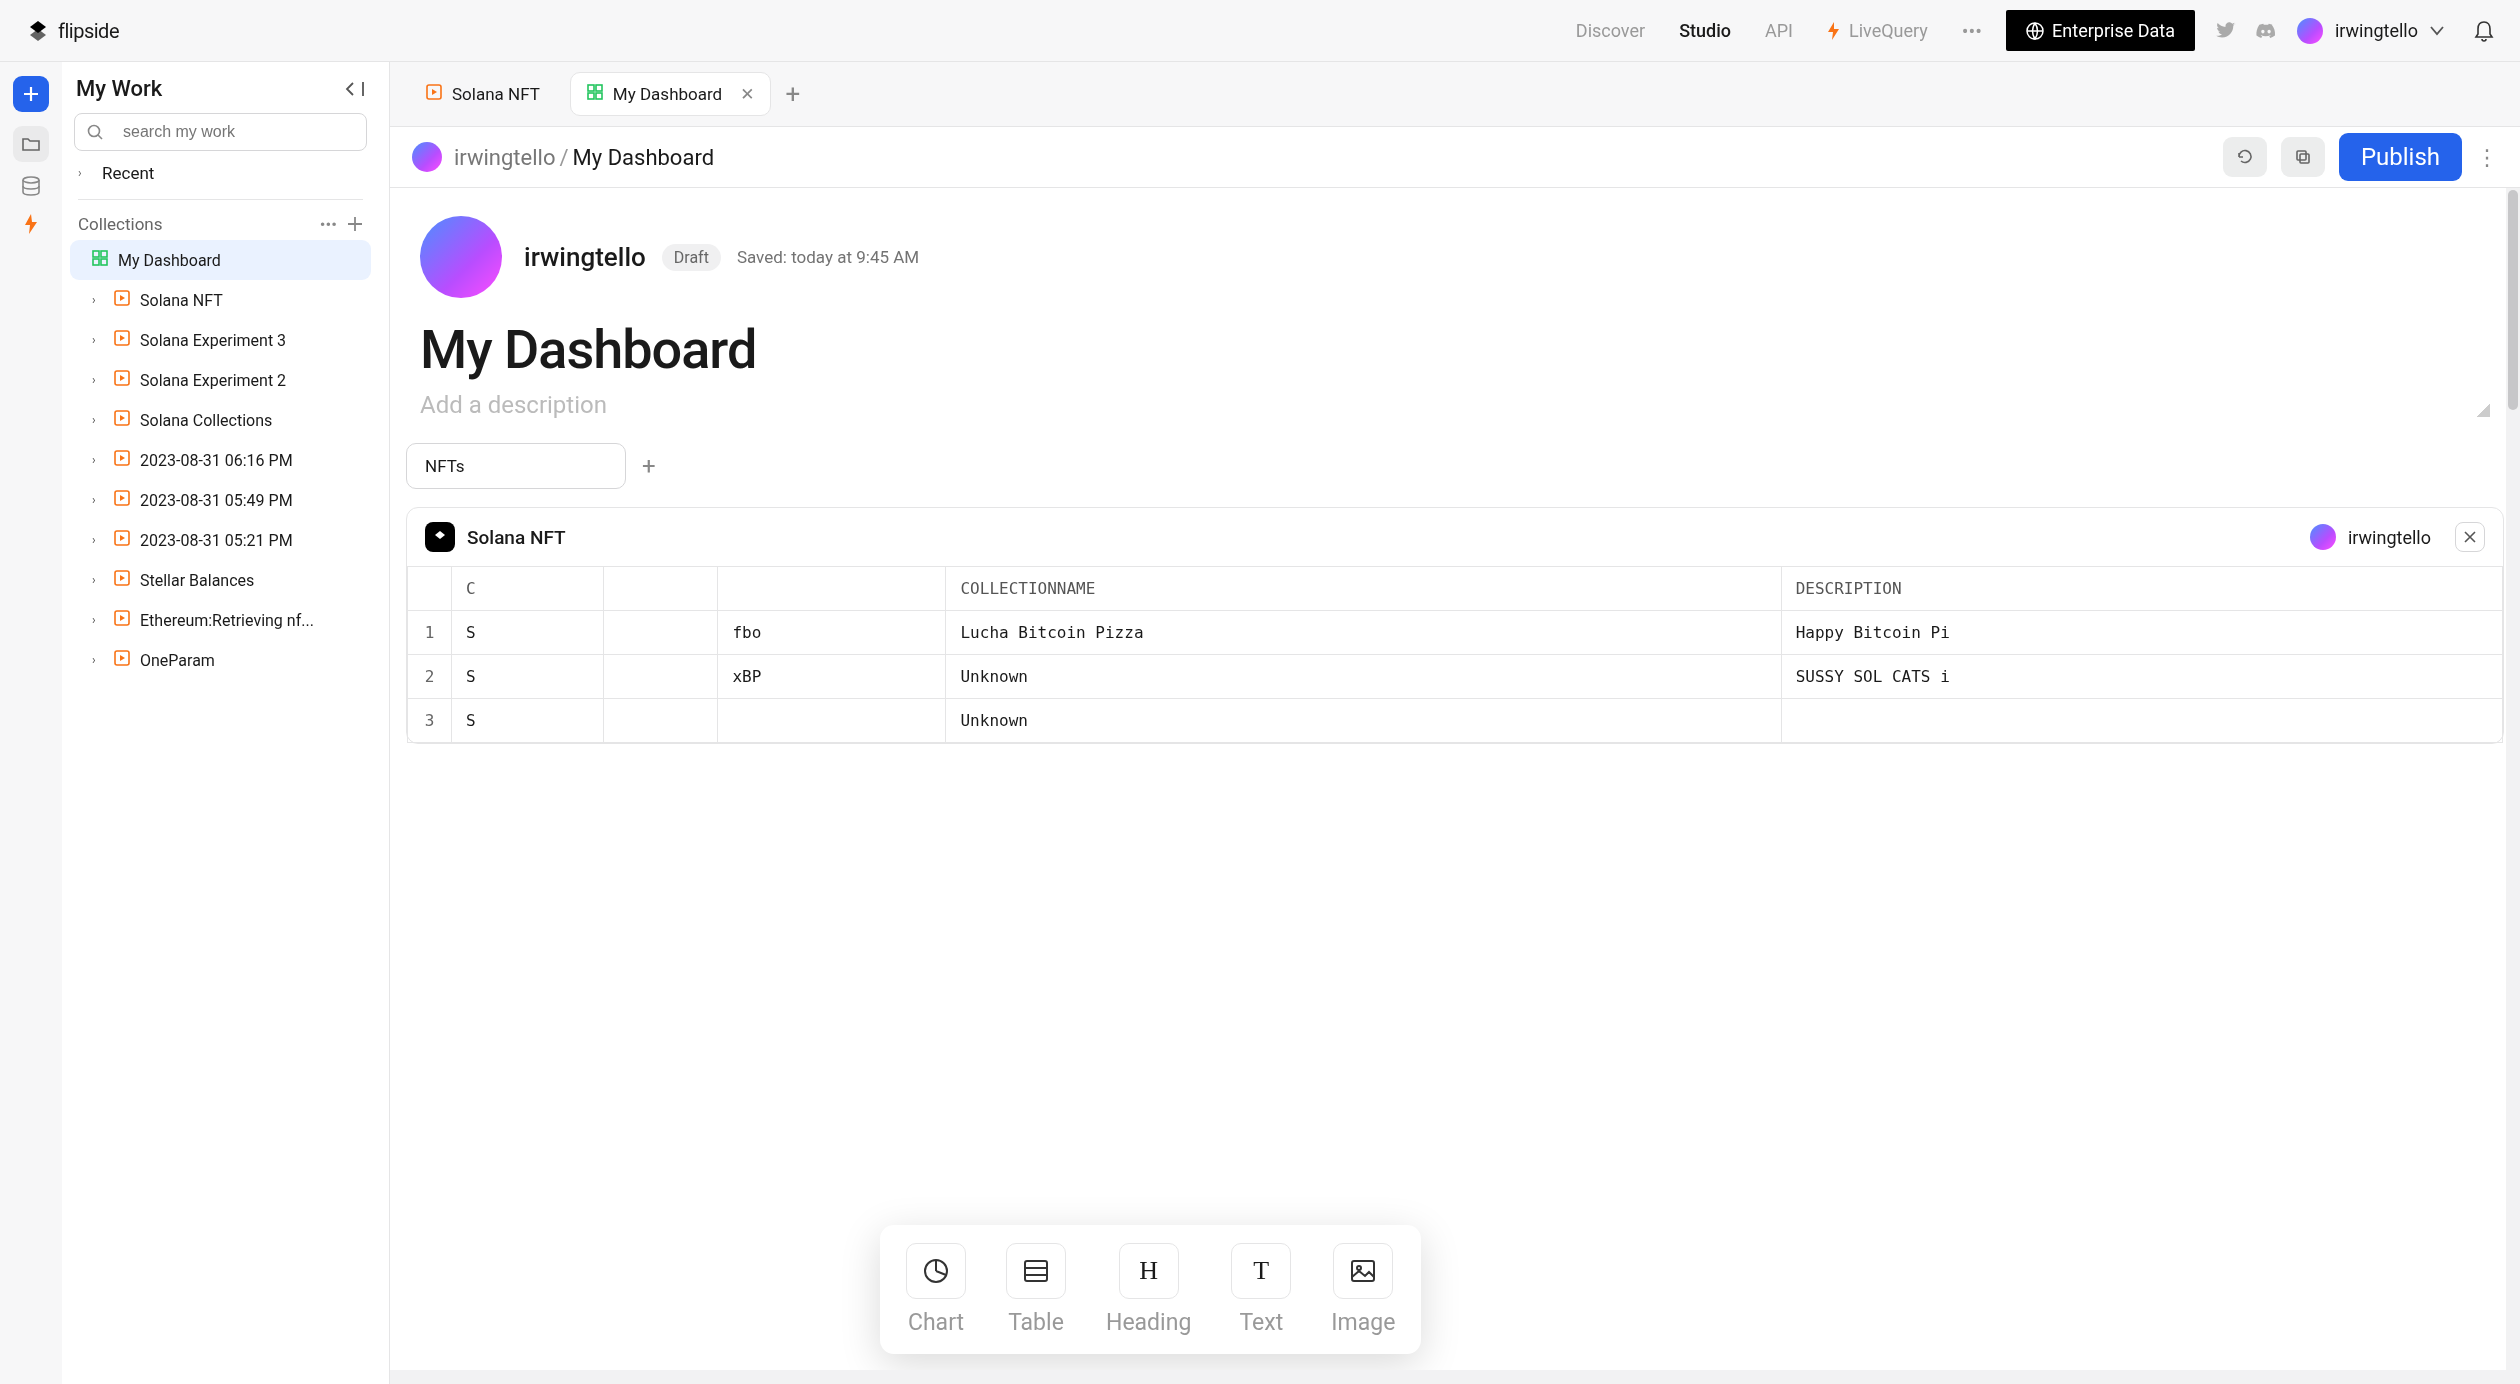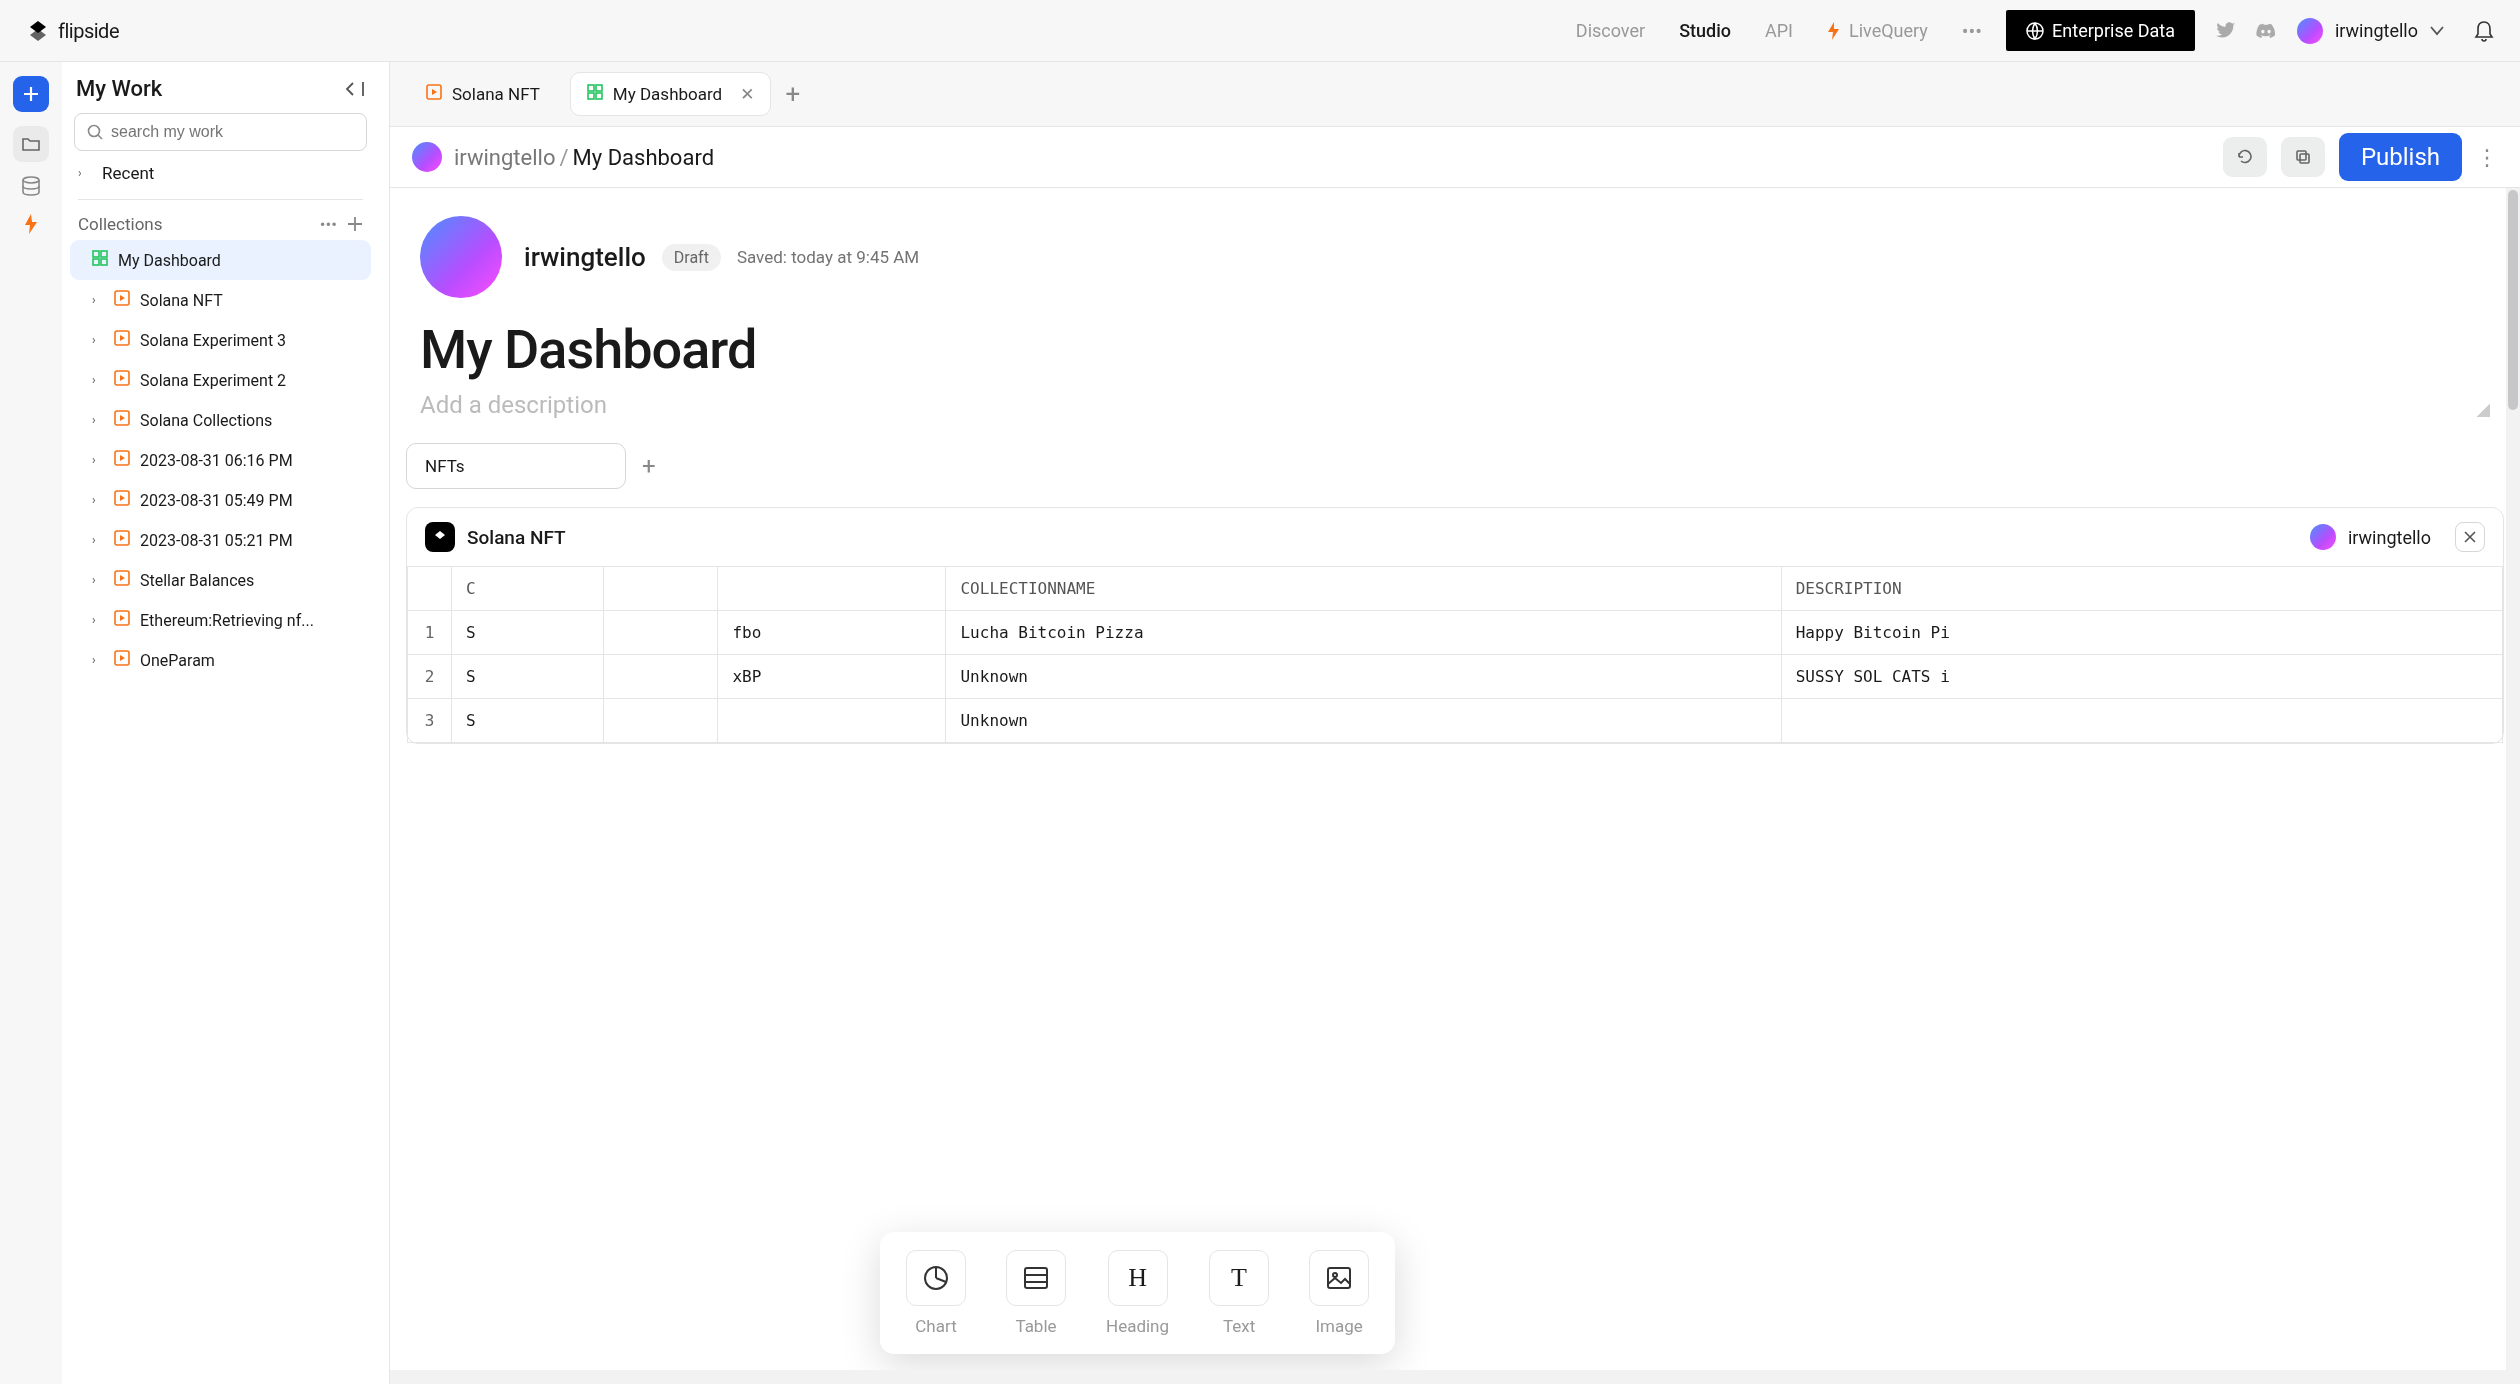--- a/index.html
+++ b/index.html
@@ -30,21 +30,21 @@
 .rail-btn.primary { background: #2563eb; color: #fff; }
 .rail-btn.muted { background: #eaeaeb; color: #666; }
 .rail-icon { color: #999; }
 .rail-icon.orange { color: #f97316; }
 
 
 .sidebar { width: 328px; background: #fff; border-right: 1px solid #e5e5e6; display: flex; flex-direction: column; padding: 14px 18px 0 8px; overflow-y: auto; }
 .sidebar-header { display: flex; align-items: center; justify-content: space-between; padding: 0 6px 12px; }
 .sidebar-title { font-size: 22px; font-weight: 500; }
 .collapse-icon { cursor: pointer; color: #555; }
-.search-box { display: flex; align-items: center; gap: 8px; height: 38px; padding: 0 12px; border: 1px solid #d6d6d8; border-radius: 8px; margin: 0 4px; }
+.search-box { display: flex; align-items: center; gap: 20px; height: 38px; padding: 0 12px; border: 1px solid #d6d6d8; border-radius: 8px; margin: 0 4px; }
 .search-box input { border: none; outline: none; font-size: 16px; flex: 1; background: transparent; }
 .section-row { display: flex; align-items: center; gap: 12px; padding: 12px 8px; font-size: 17px; cursor: pointer; }
 .chev { color: #666; font-size: 12px; width: 12px; display: inline-block; }
 .hr { height: 1px; background: #e5e5e6; margin: 4px 8px 10px; }
 .collections-header { display: flex; align-items: flex-start; justify-content: space-between; padding: 4px 8px 6px; color: #666; font-size: 17px; }
 .collections-header .right { display: flex; align-items: center; gap: 10px; color: #888; }
 .tree-item { display: flex; align-items: center; gap: 10px; padding: 10px 12px 10px 22px; border-radius: 9px; font-size: 16px; cursor: pointer; white-space: nowrap; overflow: hidden; text-overflow: ellipsis; }
 .tree-item.active { background: #eaf2ff; }
 .tree-item .chev { color: #555; }
 
@@ -90,21 +90,21 @@
 
 .data-table { width: 100%; border-collapse: collapse; font-family: ui-monospace, Menlo, monospace; font-size: 16px; }
 .data-table th, .data-table td { border: 1px solid #e5e5e6; padding: 12px 14px; text-align: left; white-space: nowrap; overflow: hidden; text-overflow: ellipsis; }
 .data-table th { font-weight: 500; color: #555; }
 .data-table th:first-child, .data-table td:first-child { width: 44px; text-align: center; color: #666; }
 
 
 .insert-bar { position: absolute; left: 490px; bottom: 30px; background: #fff; border-radius: 14px; box-shadow: 0 10px 40px rgba(0,0,0,0.15); padding: 18px 26px; display: flex; gap: 40px; }
 .insert-item { display: flex; flex-direction: column; align-items: center; gap: 10px; cursor: pointer; }
 .insert-icon-box { width: 60px; height: 56px; border: 1px solid #e5e5e6; border-radius: 10px; display: flex; align-items: center; justify-content: center; }
-.insert-label { color: #999; font-size: 17px; }
+.insert-label { color: #999; font-size: 23px; }
 
 .scrollbar-stub { position: absolute; right: 0; top: 0; bottom: 0; width: 14px; background: #f2f2f3; }
 .scrollbar-thumb { width: 10px; height: 220px; background: #c7c7c9; border-radius: 5px; margin: 2px auto 0; }
 .h-scrollbar-stub { position:absolute; left:0; right:14px; bottom:0; height:14px; background:#f2f2f3; }
 </style>
 </head>
 <body>
 
 <div class="topnav">
   <div class="logo">

